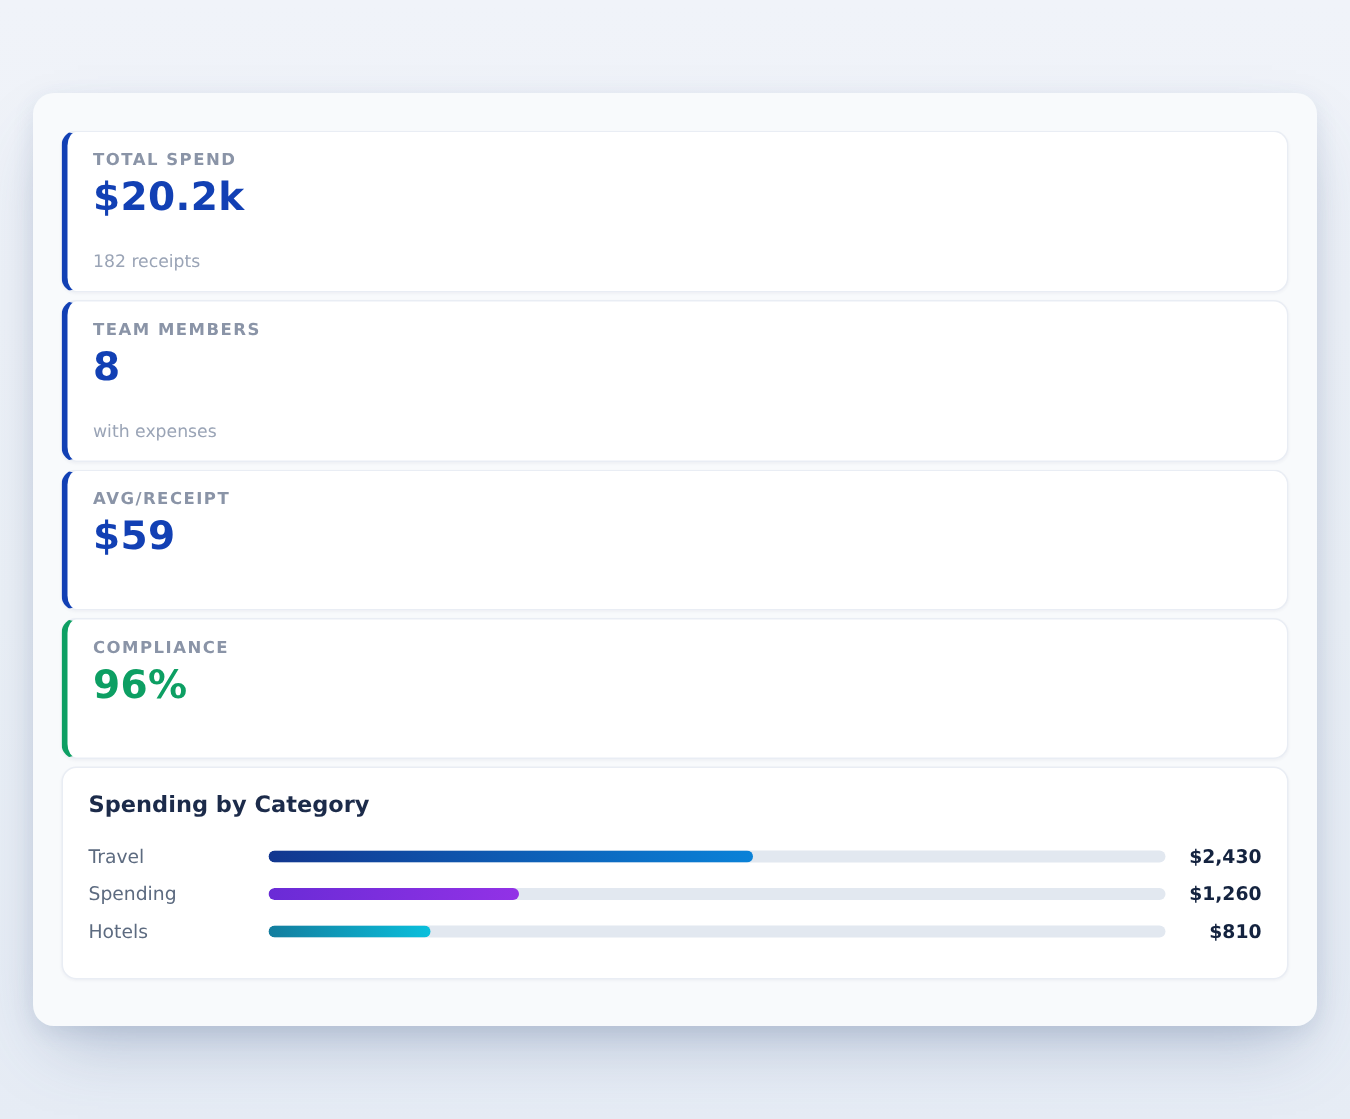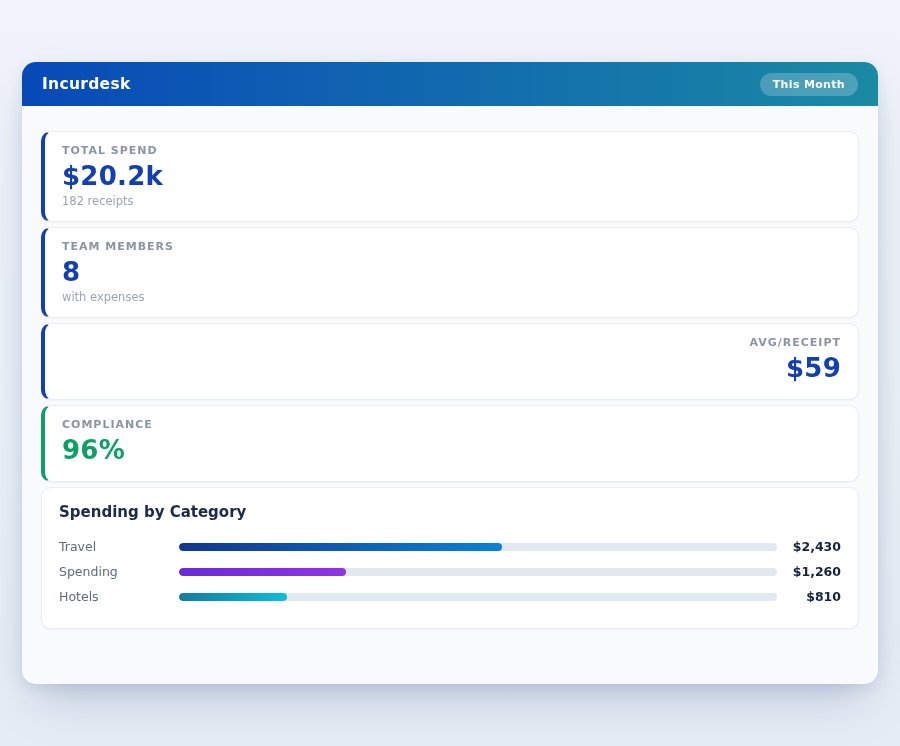--- a/index.html
+++ b/index.html
@@ -63,21 +63,21 @@
   }
   .stat-value {
     font-size: 26px;
     font-weight: bold;
     margin-top: 4px;
     letter-spacing: 0.01em;
   }
   .stat-sub {
     font-size: 11.5px;
     color: #9aa4b6;
-    margin-top: 3px;
+    margin-top: 20px;
   }
   .chart-card {
     margin-top: 0;
     background: #ffffff;
     border: 1px solid #e9edf4;
     border-radius: 10px;
     padding: 15px 17px 19px;
     box-shadow: 0 1px 2px rgba(15, 30, 70, 0.04);
   }
   .chart-title {
@@ -104,40 +104,36 @@
     font-weight: bold;
     color: #14233f;
     text-align: right;
   }
 </style>
 </head>
 <body>
 
 <div class="app-card">
 
-  <div class="app-header" style="background: linear-gradient(90deg, rgb(8, 73, 184) 0%, rgb(27, 138, 164) 100%);">
-    <div class="app-title">Incurdesk</div>
-    <button class="period-pill">This Month</button>
-  </div>
 
   <div class="content">
 
     <div class="stat-card" style="border-left-color: rgb(18, 64, 180);">
       <div class="stat-label">TOTAL SPEND</div>
       <div class="stat-value" style="color: rgb(18, 64, 180);">$20.2k</div>
       <div class="stat-sub">182 receipts</div>
     </div>
 
     <div class="stat-card" style="border-left-color: rgb(18, 64, 180);">
       <div class="stat-label">TEAM MEMBERS</div>
       <div class="stat-value" style="color: rgb(18, 64, 180);">8</div>
       <div class="stat-sub">with expenses</div>
     </div>
 
-    <div class="stat-card" style="border-left-color: rgb(18, 64, 180); text-align: right;">
+    <div class="stat-card" style="border-left-color: rgb(18, 64, 180);">
       <div class="stat-label">AVG/RECEIPT</div>
       <div class="stat-value" style="color: rgb(18, 64, 180);">$59</div>
       <div class="stat-sub"></div>
     </div>
 
     <div class="stat-card" style="border-left-color: rgb(13, 159, 99);">
       <div class="stat-label">COMPLIANCE</div>
       <div class="stat-value" style="color: rgb(13, 159, 99);">96%</div>
       <div class="stat-sub"></div>
     </div>

